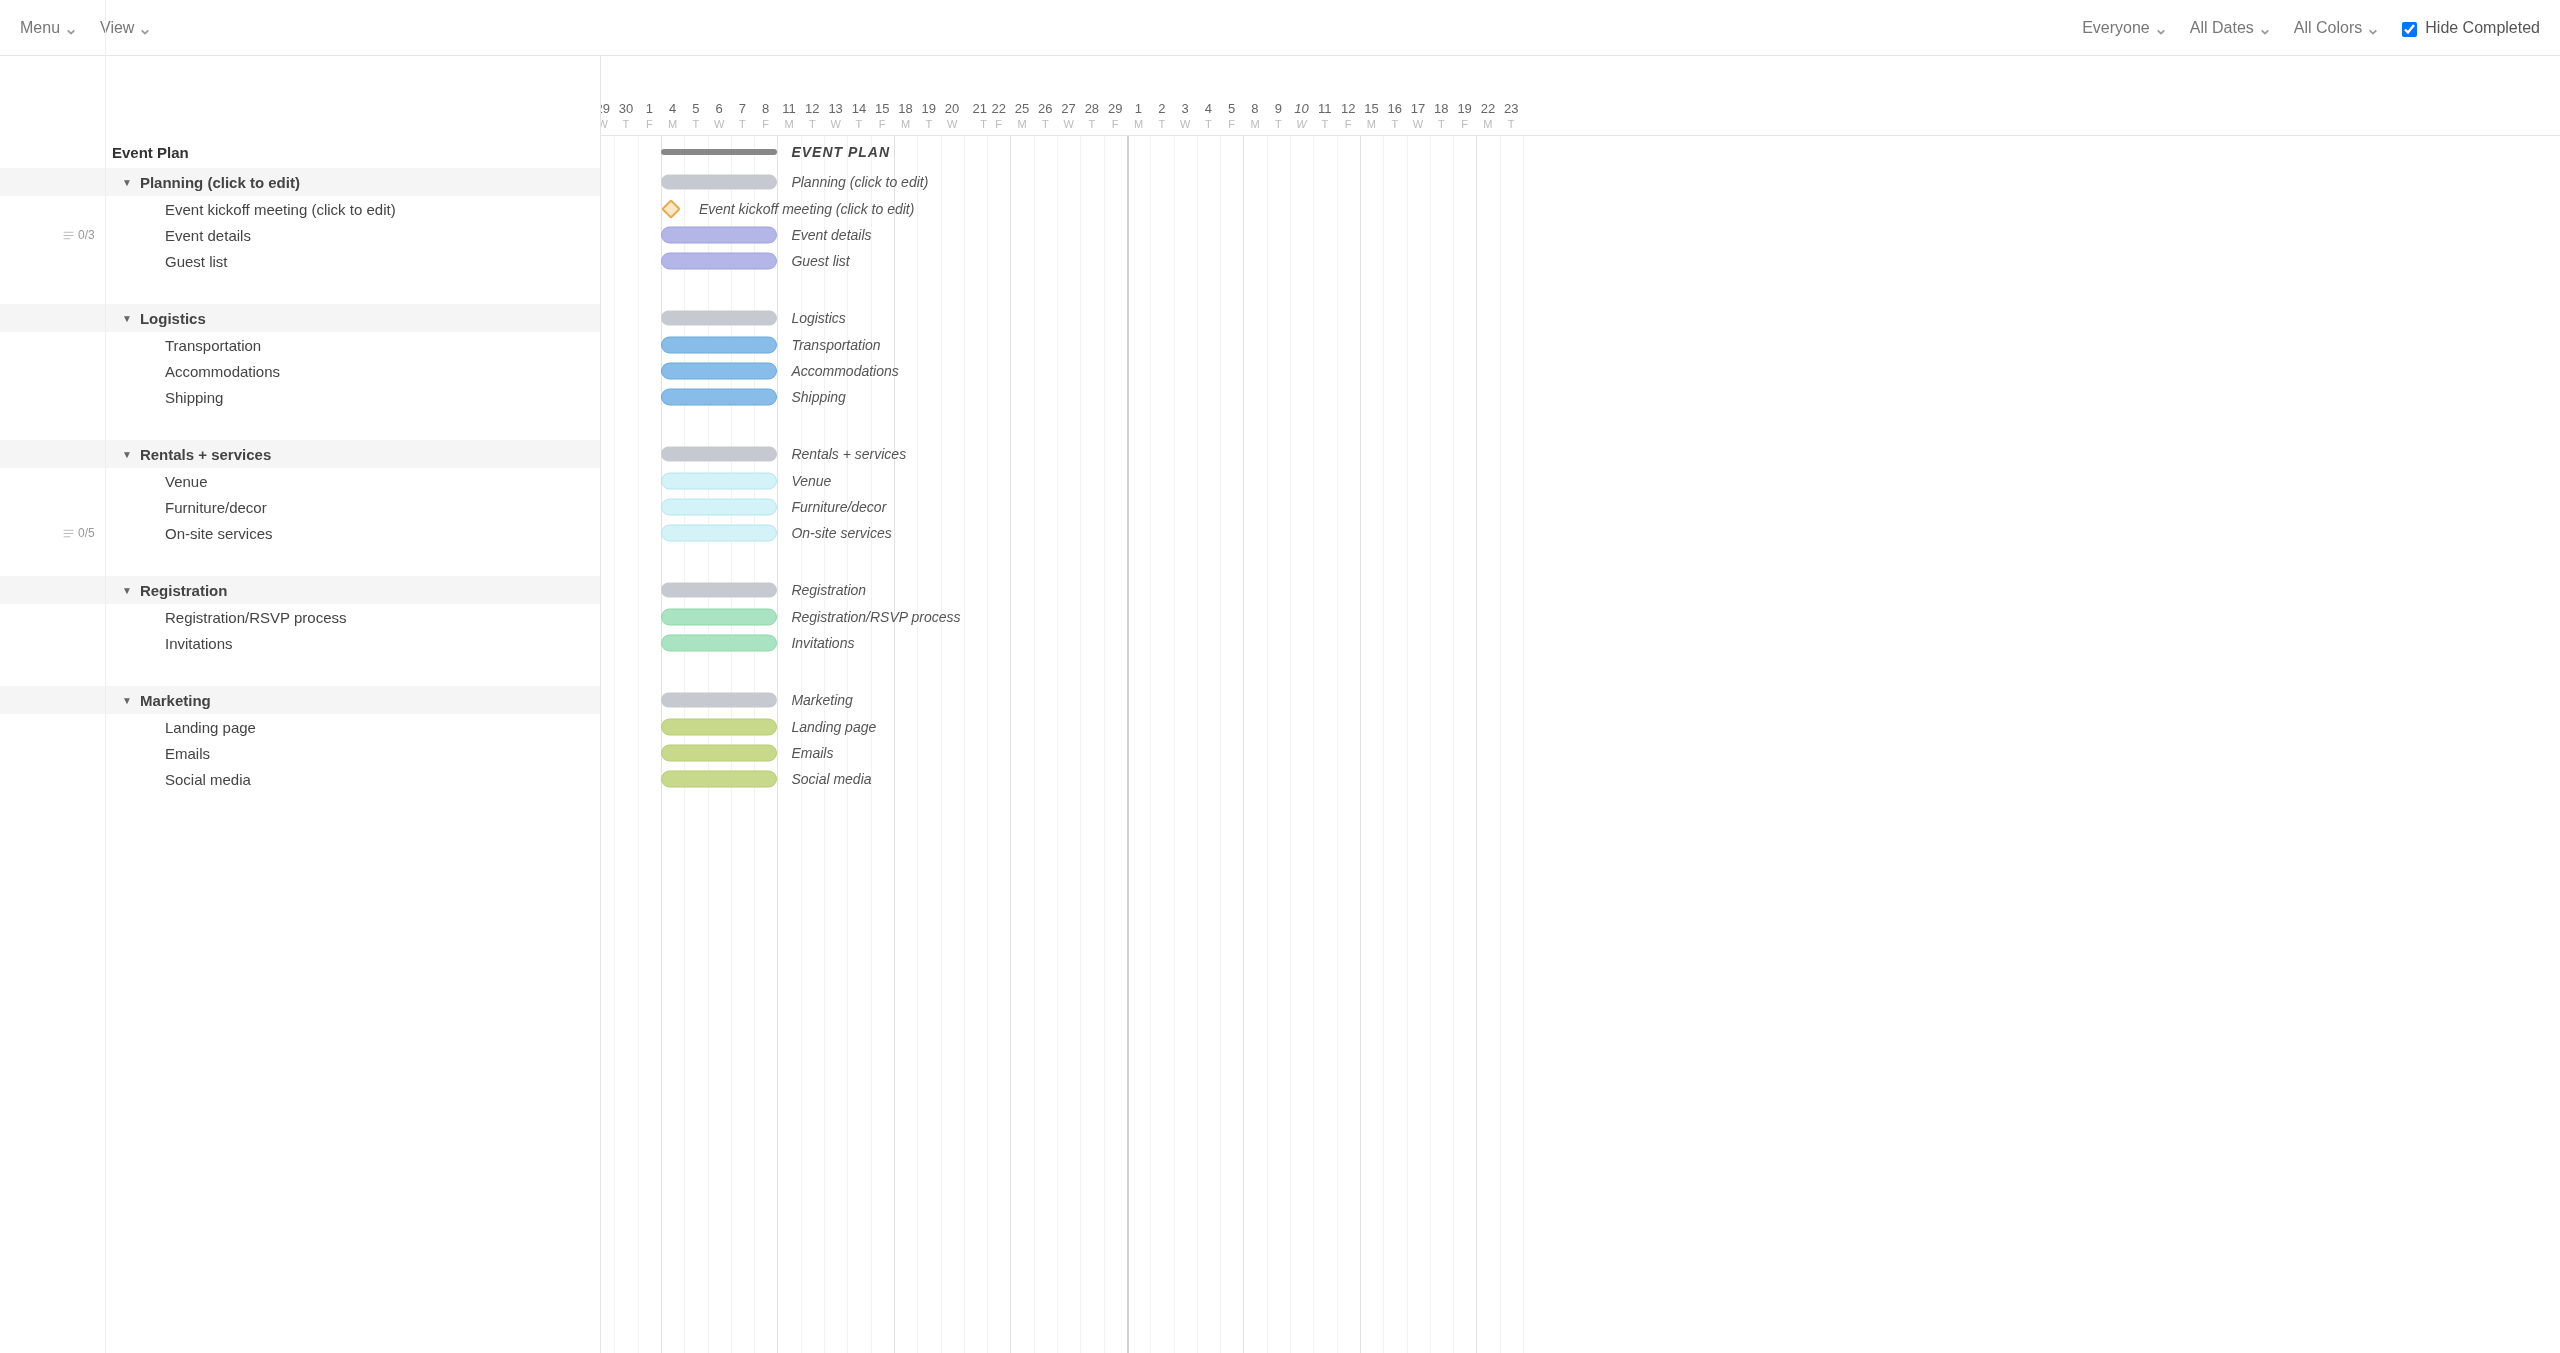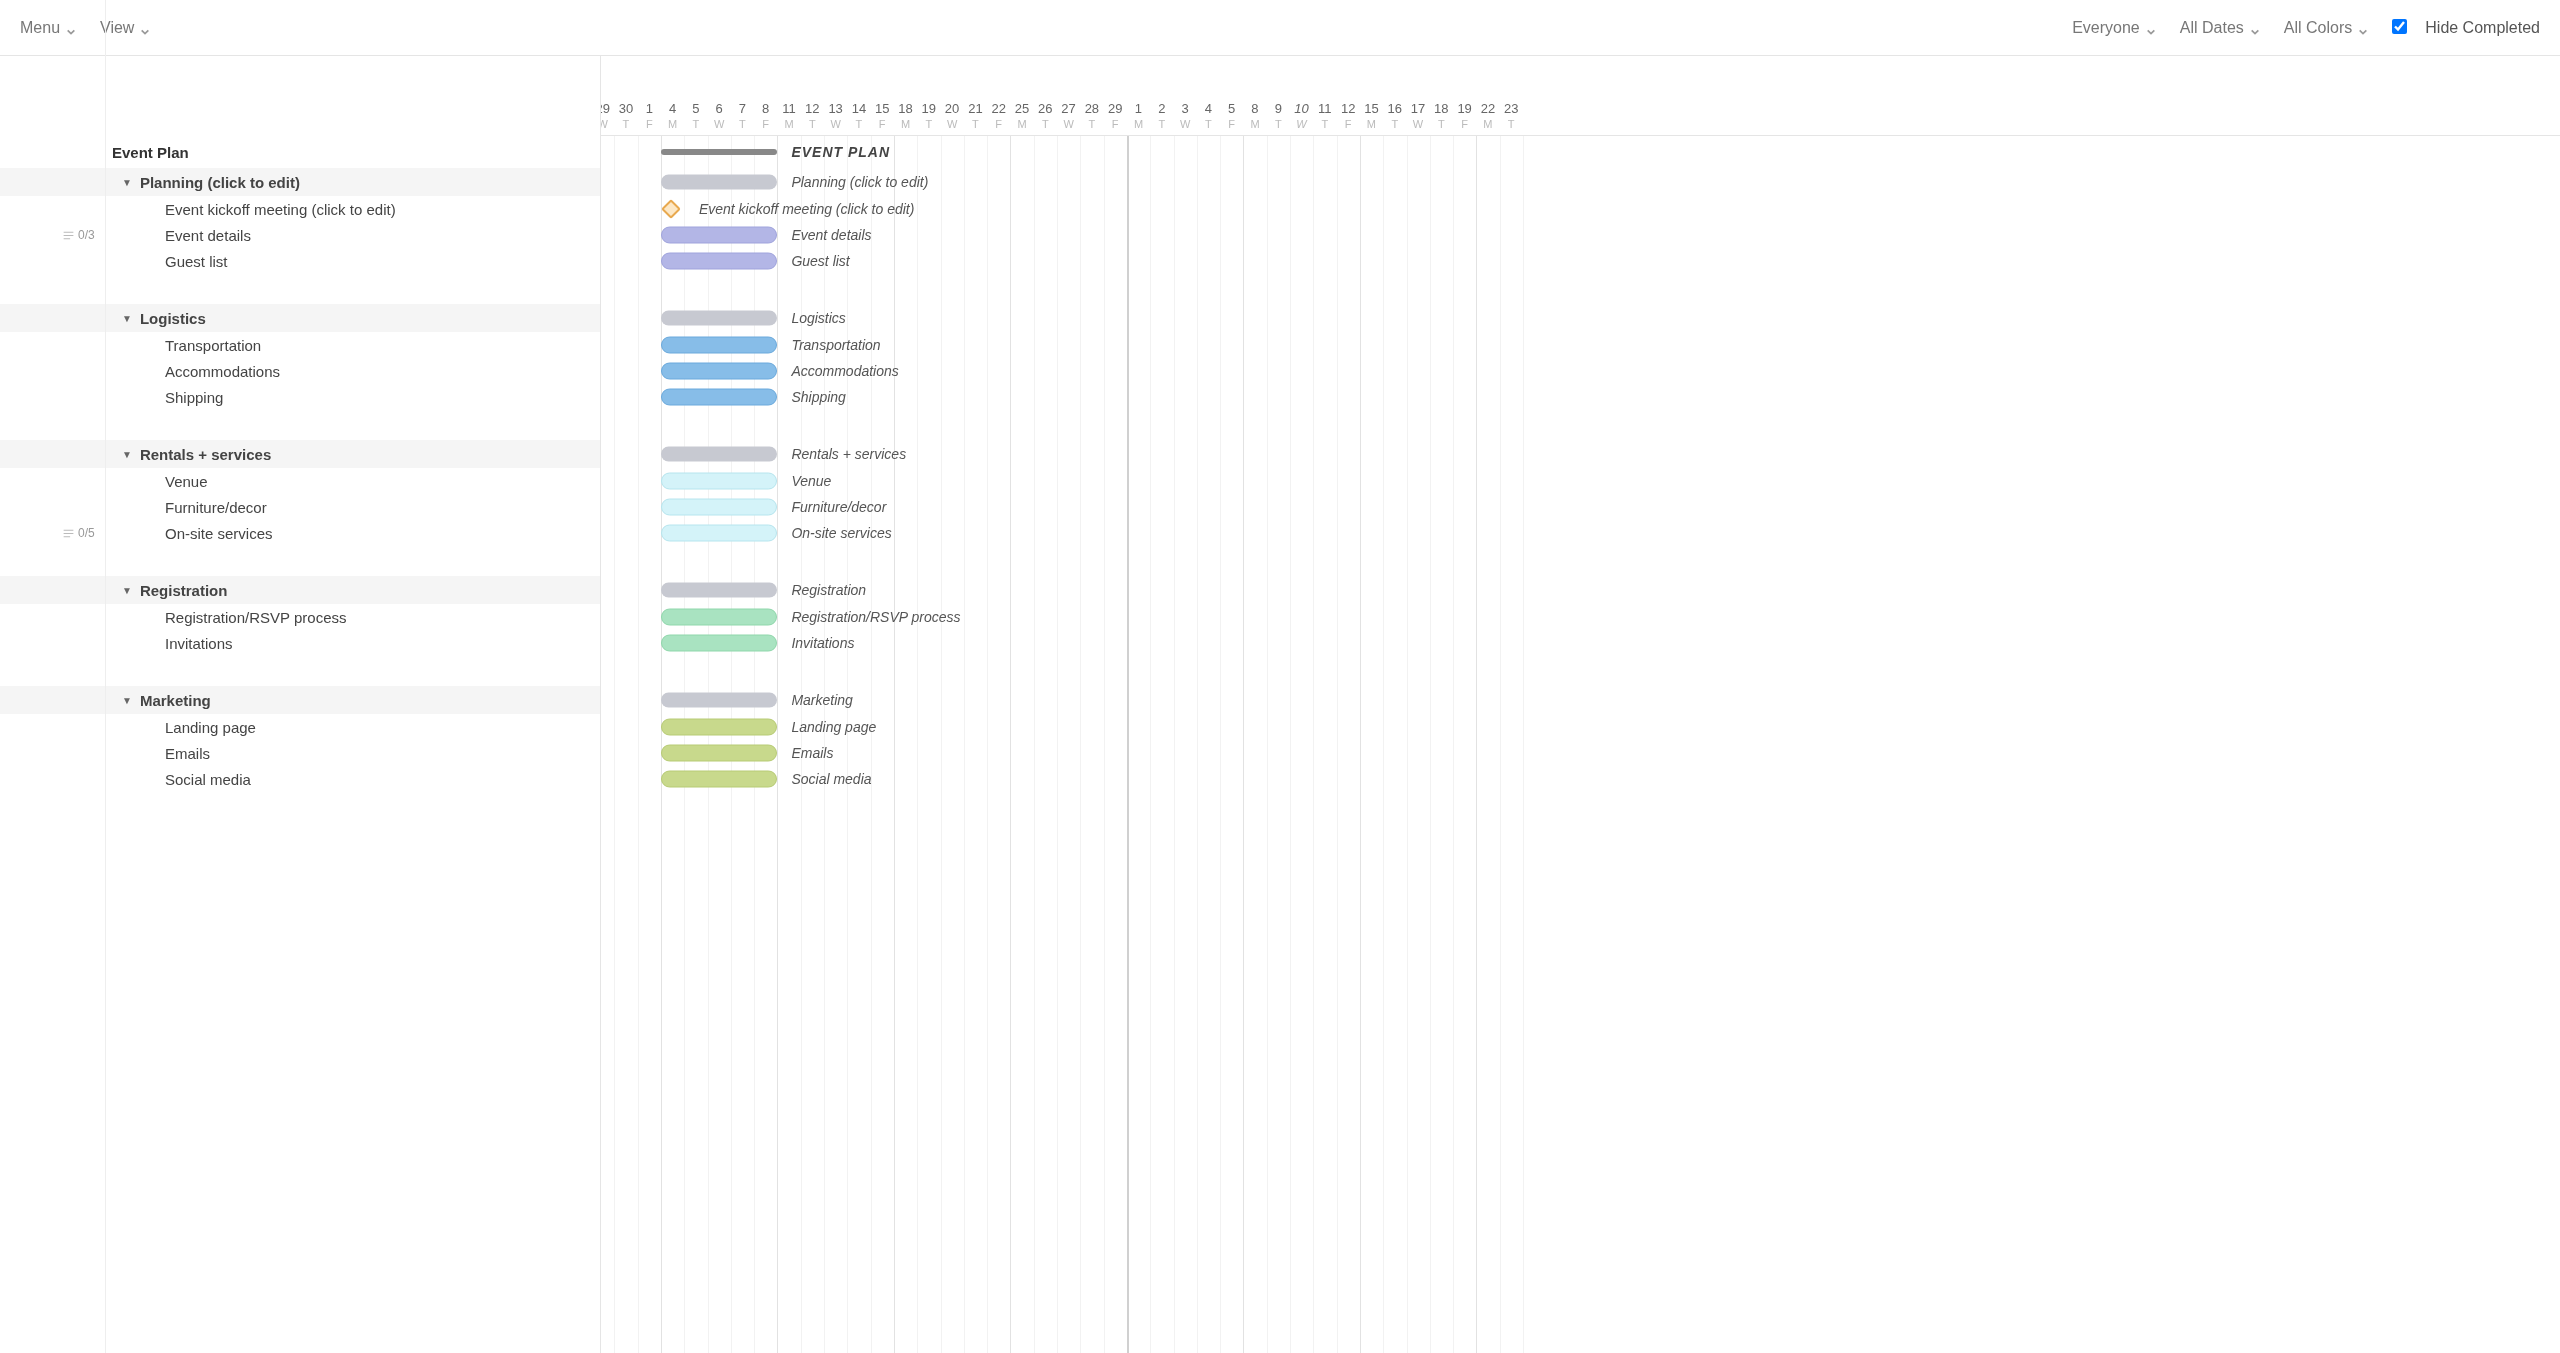--- a/index.html
+++ b/index.html
@@ -3,21 +3,21 @@
 <meta charset="utf-8">
 <style>
 * { margin: 0; padding: 0; box-sizing: border-box; font-family: -apple-system, BlinkMacSystemFont, "Segoe UI", Helvetica, Arial, sans-serif; }
 body { background: #fff; color: #333; overflow: hidden; }
 
 .toolbar { height: 56px; border-bottom: 1px solid #e5e5e5; display: flex; align-items: center; padding: 0 20px; justify-content: space-between; }
 .toolbar-left, .toolbar-right { display: flex; align-items: center; gap: 24px; }
 .tb-btn { display: flex; align-items: center; gap: 6px; color: #777; font-size: 16px; cursor: pointer; padding: 4px 0; }
 .tb-btn .chev { width: 10px; height: 10px; display: inline-block; }
 .tb-btn svg { stroke: #999; }
-.hide-completed { display: flex; align-items: flex-start; gap: 18px; color: #555; font-size: 16px; }
+.hide-completed { display: flex; align-items: flex-end; gap: 8px; color: #555; font-size: 16px; }
 .hide-completed input { width: 15px; height: 15px; }
 
 .content { display: flex; height: calc(100vh - 56px); }
 .left-pane { width: 600px; flex-shrink: 0; overflow-y: auto; }
 .timeline-pane { flex: 1; position: relative; overflow: hidden; border-left: 1px solid #e5e5e5; }
 
 .spacer { height: 80px; }
 
 .row { height: 26px; display: flex; align-items: center; font-size: 15px; color: #444; }
 .row.project { height: 32px; font-weight: 600; color: #333; padding-left: 112px; }
@@ -251,21 +251,21 @@
             <div class="dw">M</div>
           </div>
           <div class="day-col" style="width: 23.3px;">
             <div class="dn">19</div>
             <div class="dw">T</div>
           </div>
           <div class="day-col" style="width: 23.3px;">
             <div class="dn">20</div>
             <div class="dw">W</div>
           </div>
-          <div class="day-col" style="width: 23.3px;">
+          <div class="day-col" style="width: 23.3px; align-items: flex-end;">
             <div class="dn">21</div>
             <div class="dw">T</div>
           </div>
           <div class="day-col" style="width: 23.3px;">
             <div class="dn">22</div>
             <div class="dw">F</div>
           </div>
           <div class="day-col" style="width: 23.3px;">
             <div class="dn">25</div>
             <div class="dw">M</div>

